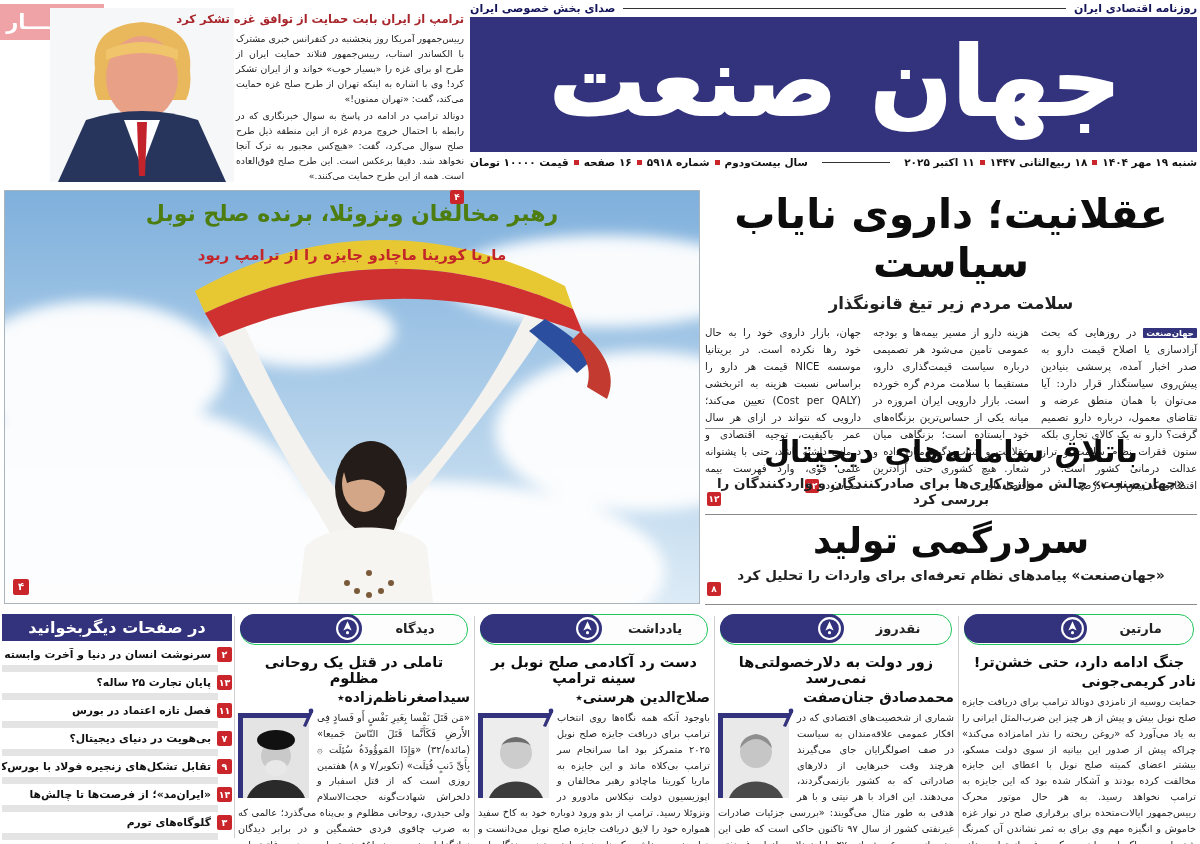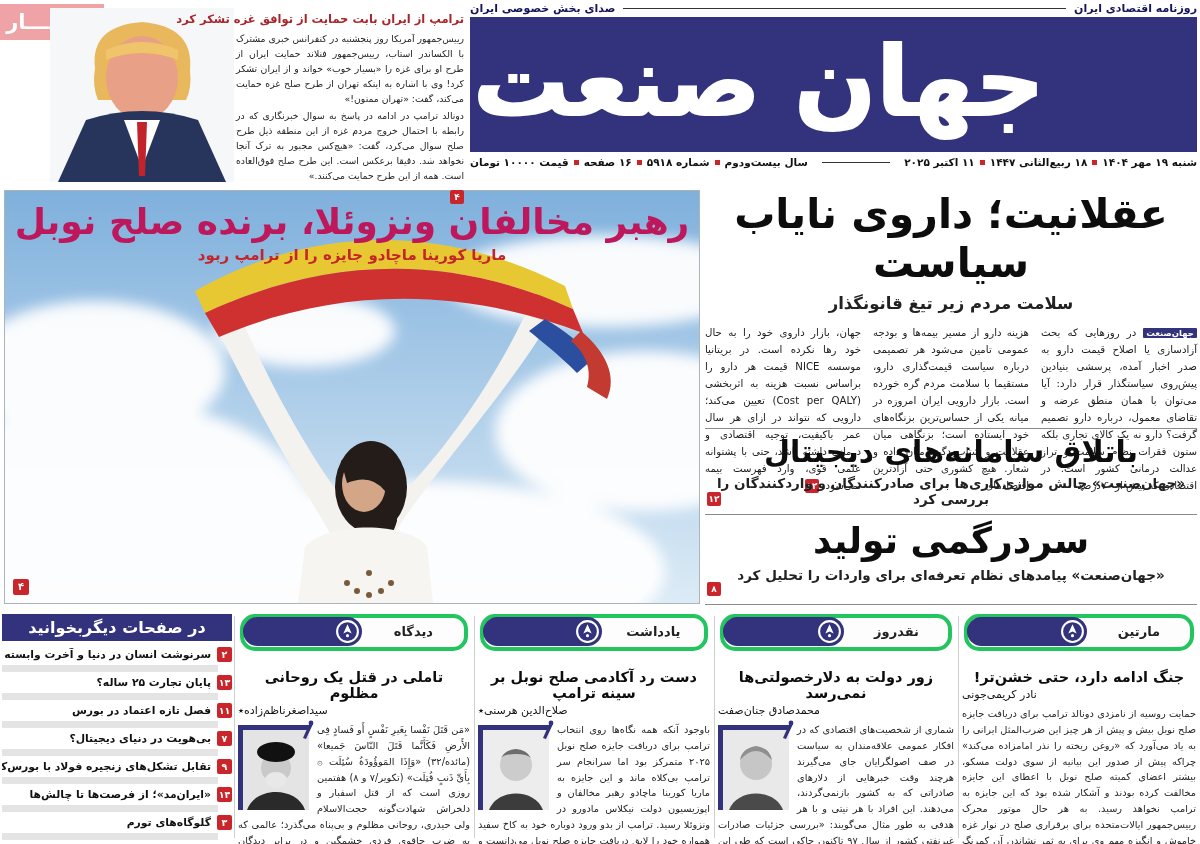--- a/index.html
+++ b/index.html
@@ -14,21 +14,21 @@
              font-size:21px;font-weight:bold;text-align:center;line-height:36px;z-index:1;}
   #trump-photo{left:50px;top:8px;width:184px;height:174px;z-index:2;}
   #trump-story{left:236px;top:12px;width:228px;height:170px;z-index:3;}
   #trump-story h2{margin:0 0 6px;font-size:11.5px;color:#a8262b;white-space:nowrap;}
   #trump-story p{margin:0 0 3px;font-size:9.3px;line-height:1.6;color:#222;}
   #masthead{left:470px;top:0;width:727px;height:178px;}
   .tagline-row{position:absolute;top:2px;left:0;right:0;display:flex;align-items:center;
                font-size:11px;font-weight:bold;color:#14145a;}
   .tagline-row .line{flex:1;border-top:1.5px solid #333;margin:0 8px;}
   #logo-box{position:absolute;top:17px;left:0;right:0;height:135px;background:#32327d;
-            color:#fff;text-align:left;overflow:hidden;border-left:3px solid #32327d;}
+            color:#fff;text-align:center;overflow:hidden;border-left:3px solid #32327d;}
   #logo-box .logo-text{font-size:96px;font-weight:bold;line-height:130px;letter-spacing:-4px;
             -webkit-text-stroke:2px #fff;}
   #date-row{position:absolute;top:156px;left:0;right:0;display:flex;align-items:center;
             font-size:10.5px;font-weight:bold;color:#111;}
   .sq{display:inline-block;width:5px;height:5px;background:#c9252b;margin:0 5px;vertical-align:middle;}
   #date-row .dash{flex:1;border-top:1.5px solid #333;margin:0 14px;}
   
   #lead{left:705px;top:188px;width:492px;height:240px;}
   #lead h1{margin:2px 0 6px;font-size:41px;line-height:1.2;text-align:center;color:#0d0d0d;}
   #lead .sub{text-align:center;font-size:16.5px;font-weight:bold;color:#222;margin-bottom:12px;}
@@ -38,35 +38,35 @@
   .rule{position:absolute;border-top:1.3px solid #8a8a8a;}
   
   .section{left:705px;width:492px;text-align:center;}
   .section h2{margin:0;color:#0d0d0d;}
   .section .sub{font-size:13.5px;font-weight:bold;color:#222;margin-top:6px;}
   .section .badge{position:absolute;left:2px;bottom:0;}
   
   #photo-story{left:4px;top:190px;width:694px;height:412px;border:1px solid #a9b4bd;background:#cfe2f1;overflow:hidden;}
   #photo-story svg{position:absolute;left:0;top:0;}
   #photo-story .head{position:absolute;top:10px;left:0;right:0;text-align:center;
-                     font-size:36px;font-weight:bold;color:#be185d;}
+                     font-size:22px;font-weight:bold;color:#4d7c0f;}
   #photo-story .sub{position:absolute;top:55px;left:0;right:0;text-align:center;
                     font-size:15px;font-weight:bold;color:#c3262a;}
   #photo-story .badge{position:absolute;left:8px;bottom:8px;width:16px;height:16px;line-height:16px;font-size:10px;}
   
   .vsep{position:absolute;top:616px;height:222px;width:1px;background:#cfcfcf;}
   .bcol{position:absolute;top:614px;height:230px;overflow:hidden;}
-  .pill{position:relative;height:29px;border:4px solid #22c55e;border-radius:15px;background:#fdfdfd;margin:0 2px;}
+  .pill{position:relative;height:29px;border:1px solid #22c55e;border-radius:15px;background:#fdfdfd;margin:0 2px;}
   .pill .cap{position:absolute;left:-1px;top:-1px;height:29px;width:54%;background:#32327d;
              border-radius:15px;display:flex;align-items:center;}
   .pill .cap svg{margin-right:2px;margin-left:1px;}
   .pill .lbl{position:absolute;right:0;width:46%;text-align:center;line-height:28px;
              font-size:13px;font-weight:bold;color:#222;}
-  .bcol h3{margin:18px 0 3px;font-size:14.5px;text-align:center;color:#0d0d0d;}
-  .bcol .author{text-align:left;font-size:11px;font-weight:normal;color:#111;margin-bottom:5px;}
+  .bcol h3{margin:9px 0 3px;font-size:14.5px;text-align:center;color:#0d0d0d;}
+  .bcol .author{text-align:right;font-size:14px;font-weight:bold;color:#111;margin-bottom:5px;}
   .bcol .body{font-size:9.8px;line-height:1.62;color:#242424;text-align:justify;}
   .portrait{position:relative;float:left;width:66px;height:80px;margin:3px 8px 3px 0;
             border-left:5px solid #32327d;border-top:5px solid #32327d;background:#e7e7e7;}
   .portrait .clip{position:absolute;top:-10px;right:-7px;}
   
   #read-more{left:2px;top:614px;width:230px;height:230px;}
   #read-more .hdr{background:#32327d;color:#fff;font-size:16px;font-weight:bold;
                   text-align:center;line-height:27px;height:27px;margin-bottom:6px;}
   .rm-item{display:flex;align-items:center;margin-top:3px;}
   .rm-item .badge{width:15px;height:15px;line-height:15px;font-size:9.5px;margin-left:6px;flex:0 0 auto;}

